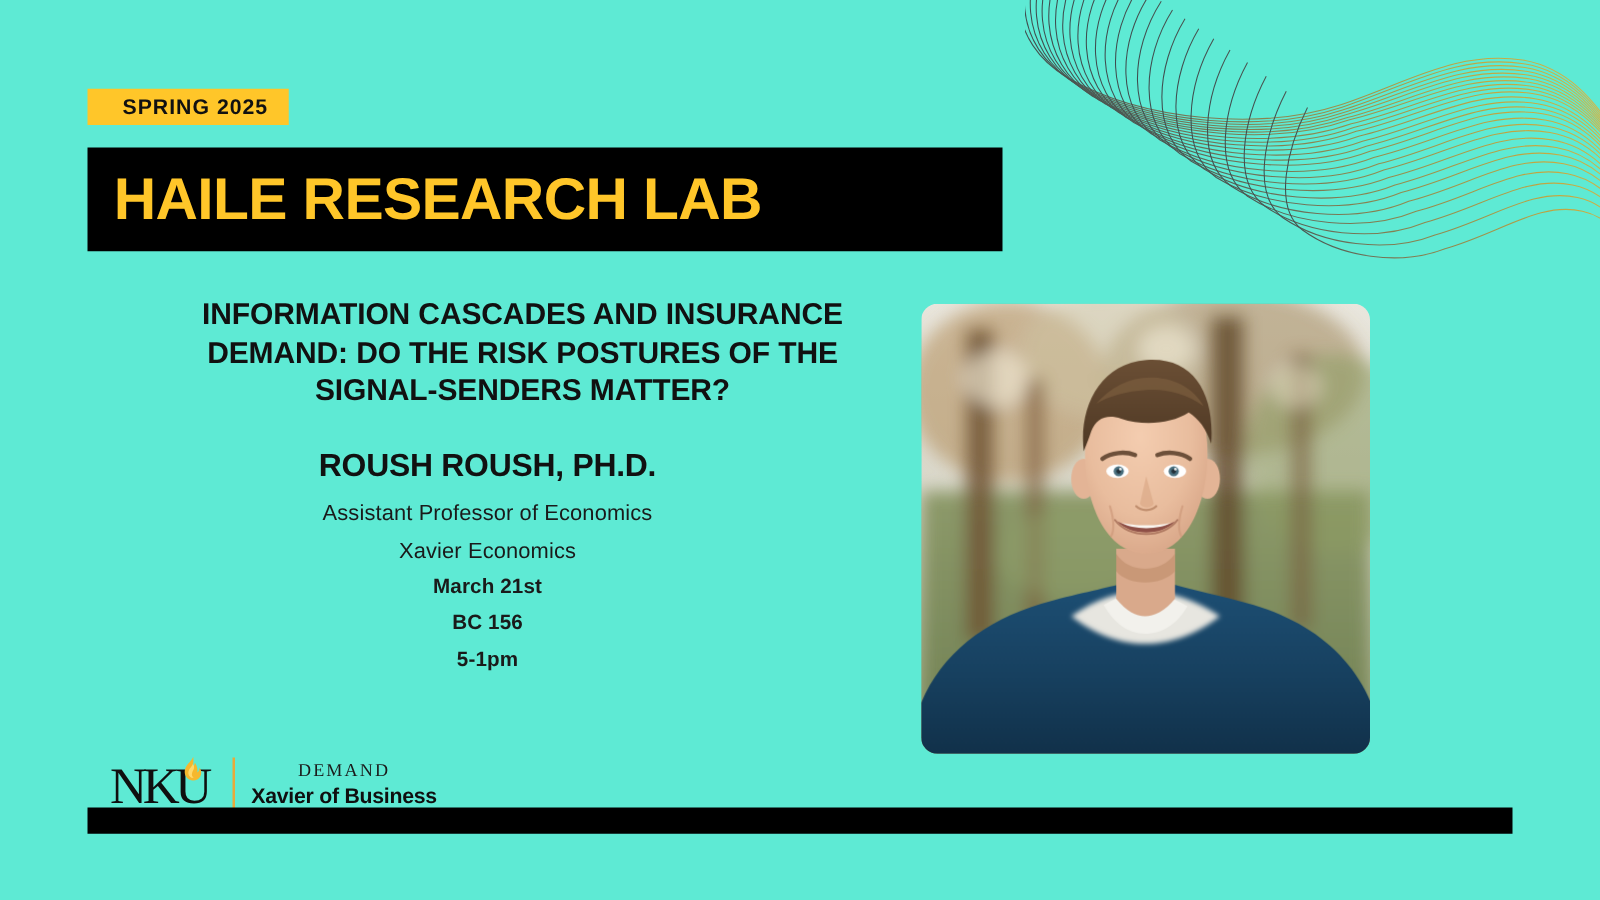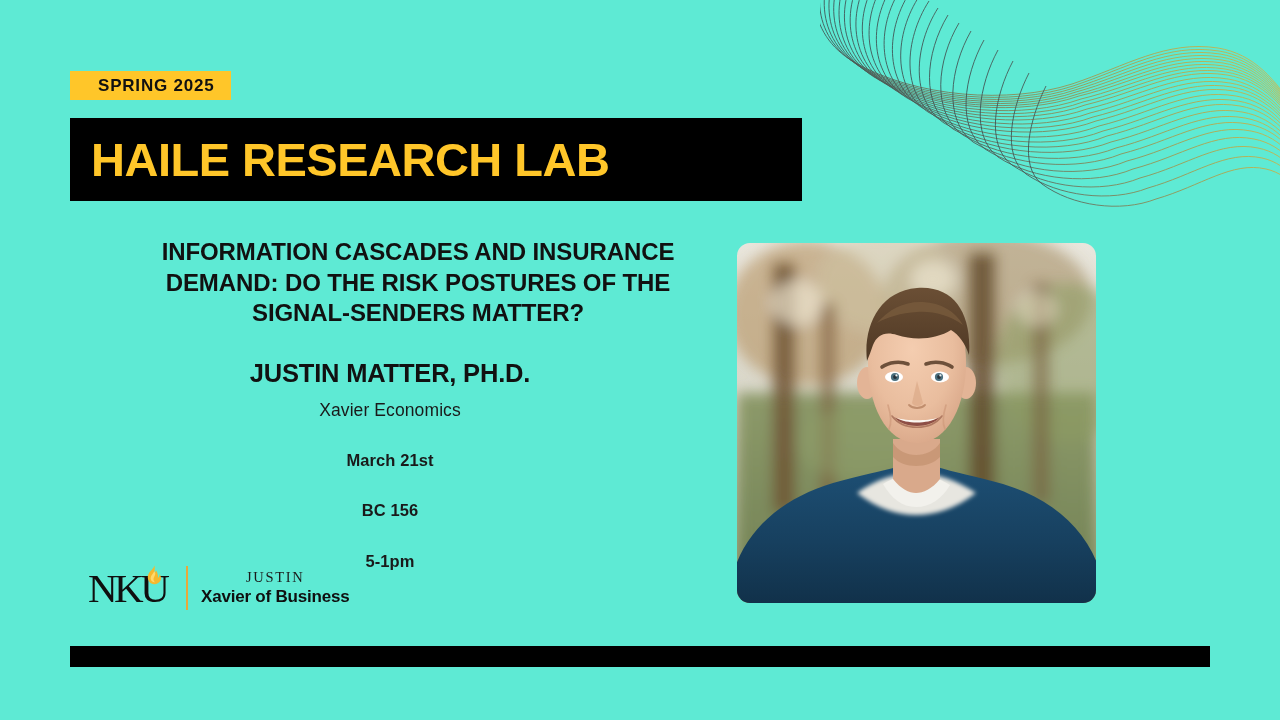--- a/index.html
+++ b/index.html
@@ -101,28 +101,27 @@
   .speaker-line {
     color: #1a1a1a;
     font-size: 17.5px;
     line-height: 1.72;
     letter-spacing: 0.1px;
   }
   .speaker-line.bold {
     font-weight: bold;
     font-size: 16.5px;
     line-height: 1.78;
-    margin-top: 21px;
   }
 
   
   #nku-logo {
     position: absolute;
     left: 88px;
-    top: 562px;
+    top: 602px;
     display: flex;
     align-items: center;
     height: 52px;
   }
   #nku-mark {
     position: relative;
     width: 88px;
     height: 50px;
   }
   #nku-wordmark {
@@ -239,38 +238,39 @@
 
   <div id="season-badge">SPRING 2025</div>
 
   <div id="lab-title-bar">
     <div id="lab-title-text">HAILE RESEARCH LAB</div>
   </div>
 
   <div id="talk-title">INFORMATION CASCADES AND INSURANCE DEMAND: DO THE RISK POSTURES OF THE SIGNAL-SENDERS MATTER?</div>
 
   <div id="speaker-block">
-    <div id="speaker-name">JUSTIN MATTER, PH.D.</div>
+    <div id="speaker-name">ROUSH ROUSH, PH.D.</div>
+    <div class="speaker-line">Assistant Professor of Economics</div>
     <div class="speaker-line">Xavier Economics</div>
     <div class="speaker-line bold">March 21st</div>
     <div class="speaker-line bold">BC 156</div>
     <div class="speaker-line bold">5-1pm</div>
   </div>
 
   <div id="nku-logo">
     <div id="nku-mark">
       <div id="nku-wordmark">NKU</div>
       <svg id="nku-flame" viewBox="0 0 17 24" xmlns="http://www.w3.org/2000/svg">
         <path d="M8.6 0.4 C7.2 3.6 4.9 5.2 3.3 7.6 C1.4 10.4 1.2 13.9 3.1 16.6 C4.3 18.3 6.3 19.3 8.5 19.3 C10.9 19.3 13.1 18.1 14.2 16.1 C15.5 13.7 15.1 11.0 13.6 8.9 C13.6 10.8 12.9 12.2 11.8 12.9 C12.4 10.2 11.6 7.4 9.9 5.2 C9.6 7.0 9.0 8.3 8.0 9.4 C8.6 7.0 8.9 4.0 8.6 0.4 Z" fill="#F5B82E"></path>
         <path d="M8.3 6.2 C7.4 8.2 6.0 9.4 5.2 11.0 C4.3 12.8 4.5 15.0 6.0 16.3 C6.9 17.1 8.0 17.4 9.0 17.2 C7.6 16.1 7.2 14.6 7.7 13.1 C8.2 11.6 9.3 10.4 9.3 8.6 C9.3 7.8 8.9 7.0 8.3 6.2 Z" fill="#FFD96B"></path>
       </svg>
     </div>
     <div id="logo-divider"></div>
     <div id="logo-text">
-      <div id="logo-haile">JUSTIN</div>
+      <div id="logo-haile">DEMAND</div>
       <div id="logo-college">Xavier of Business</div>
     </div>
   </div>
 
   <div id="speaker-photo">
     <svg width="359" height="360" viewBox="0 0 359 360" xmlns="http://www.w3.org/2000/svg">
       <defs>
         <linearGradient id="skyG" x1="0" y1="0" x2="0" y2="1">
           <stop offset="0%" stop-color="#e9e6dd"></stop>
           <stop offset="45%" stop-color="#d8d6c8"></stop>

